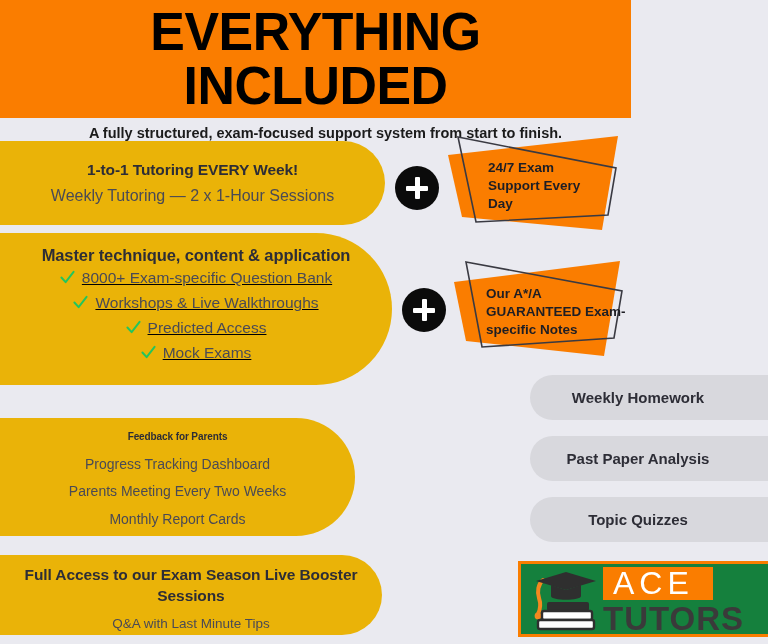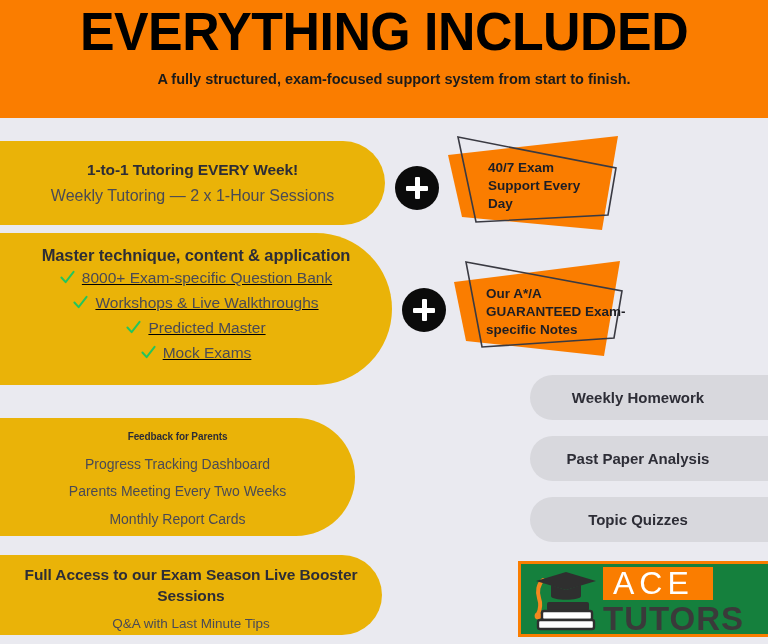--- a/index.html
+++ b/index.html
@@ -11,21 +11,21 @@
     background: #eaeaf0;
     font-family: "Liberation Sans", sans-serif;
     overflow: hidden;
     position: relative;
   }
 
   
   .header {
     position: absolute;
     left: 0; top: 0;
-    width: 768px;
+    width: 631px;
     height: 118px;
     background: #fa7d00;
     text-align: center;
   }
   .header-title {
     font-size: 54px;
     font-weight: 800;
     letter-spacing: -0.5px;
     color: #000;
     line-height: 1;
@@ -221,21 +221,21 @@
     <li class="check-item">
       <svg class="check-icon" viewBox="0 0 16 16">
         <path d="M1.5 8 L6 13 L14.5 2" fill="none" stroke="#22c55e" stroke-width="2.1" stroke-linecap="round" stroke-linejoin="round"></path>
       </svg>
       <span>Workshops &amp; Live Walkthroughs</span>
     </li>
     <li class="check-item">
       <svg class="check-icon" viewBox="0 0 16 16">
         <path d="M1.5 8 L6 13 L14.5 2" fill="none" stroke="#22c55e" stroke-width="2.1" stroke-linecap="round" stroke-linejoin="round"></path>
       </svg>
-      <span>Predicted Master</span>
+      <span>Predicted Access</span>
     </li>
     <li class="check-item">
       <svg class="check-icon" viewBox="0 0 16 16">
         <path d="M1.5 8 L6 13 L14.5 2" fill="none" stroke="#22c55e" stroke-width="2.1" stroke-linecap="round" stroke-linejoin="round"></path>
       </svg>
       <span>Mock Exams</span>
     </li>
   </ul>
 </div>
 
@@ -254,21 +254,21 @@
 </div>
 
 <div class="plus-badge" id="plus-1"></div>
 <div class="plus-badge" id="plus-2"></div>
 
 <div class="callout" id="callout-1">
   <svg width="200" height="108" viewBox="0 0 200 108">
     <polygon points="8,22 178,3 162,97 22,84" fill="#fa7d00"></polygon>
     <polygon points="18,4 176,35 168,82 36,89" fill="none" stroke="#3a3a42" stroke-width="1.6"></polygon>
   </svg>
-  <div class="callout-text">40/7 Exam
+  <div class="callout-text">24/7 Exam
 Support Every
 Day</div>
 </div>
 
 <div class="callout" id="callout-2">
   <svg width="200" height="108" viewBox="0 0 200 108">
     <polygon points="6,24 172,3 156,98 18,83" fill="#fa7d00"></polygon>
     <polygon points="18,4 174,33 166,80 34,89" fill="none" stroke="#3a3a42" stroke-width="1.6"></polygon>
   </svg>
   <div class="callout-text">Our A*/A

